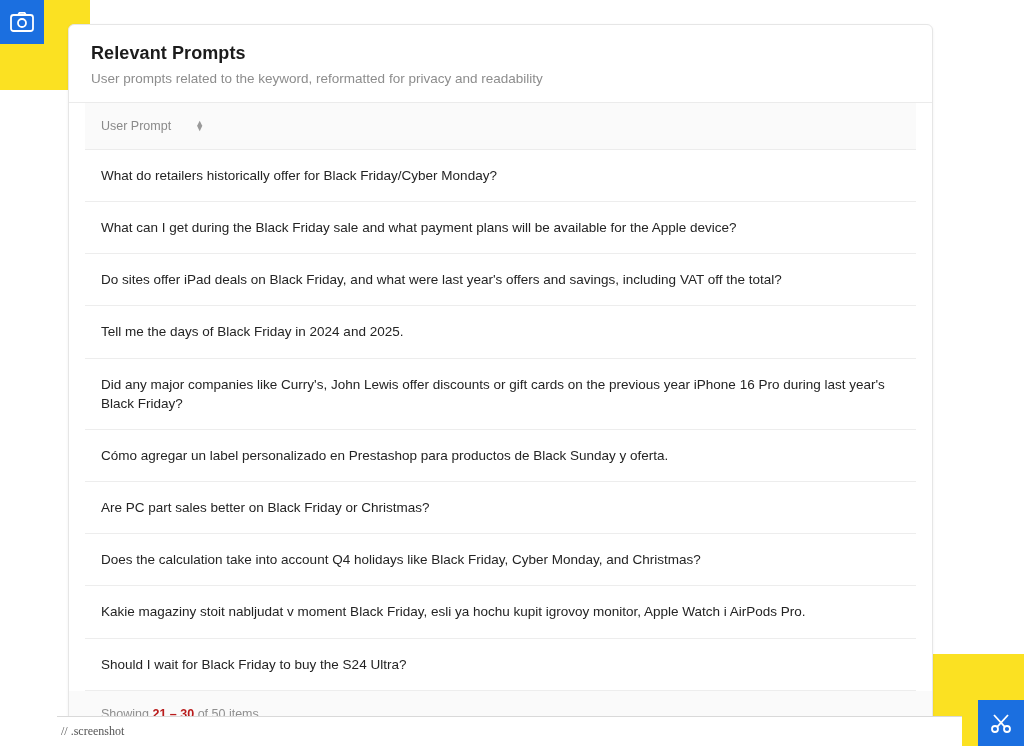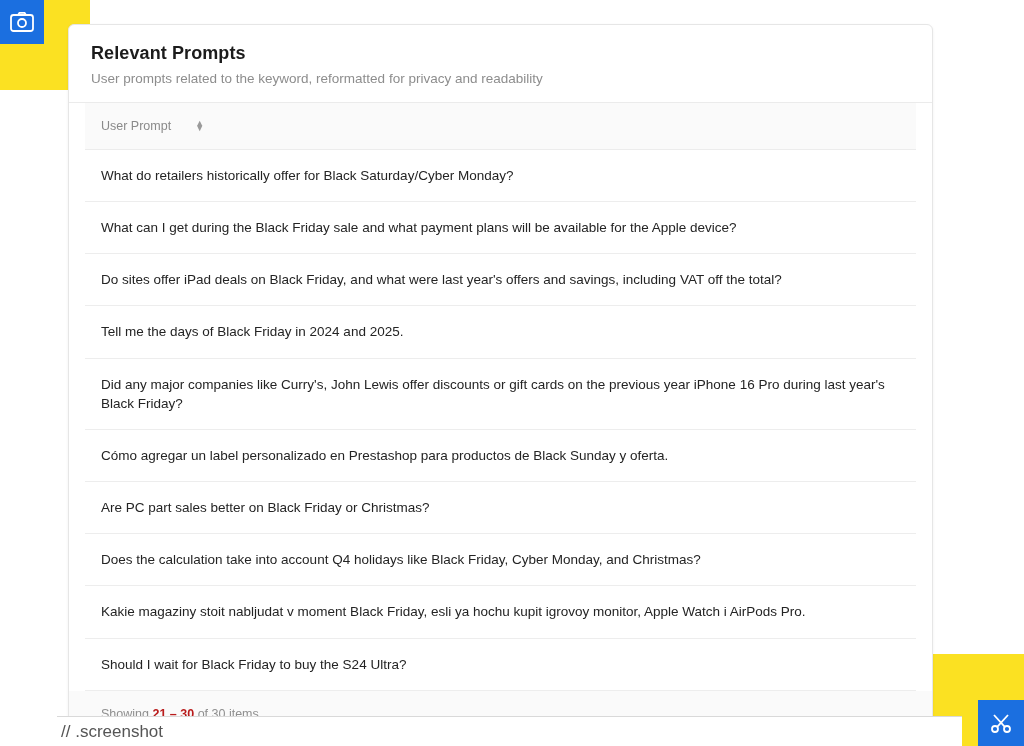--- a/index.html
+++ b/index.html
@@ -135,22 +135,22 @@
     bottom: 0;
     width: 905px;
     height: 30px;
     border-top: 1px solid #d9d9d9;
     background: #ffffff;
     display: flex;
     align-items: center;
     padding-left: 4px;
   }
   .statusbar .code {
-    font-family: Liberation Sans, sans-serif;
-    font-size: 17px;
+    font-family: Liberation Serif, serif;
+    font-size: 12px;
     color: #555555;
   }
 </style>
 </head>
 <body>
 
 <div id="root">
 
   <div class="yellow-block yellow-tl"></div>
   <div class="yellow-block yellow-br"></div>
@@ -189,21 +189,21 @@
                 <span class="sort-icon">
                   <span>▲</span>
                   <span>▼</span>
                 </span>
               </span>
             </th>
           </tr>
         </thead>
         <tbody>
           <tr>
-              <td>What do retailers historically offer for Black Saturday/Cyber Monday?</td>
+              <td>What do retailers historically offer for Black Friday/Cyber Monday?</td>
             </tr>
           <tr>
               <td>What can I get during the Black Friday sale and what payment plans will be available for the Apple device?</td>
             </tr>
           <tr>
               <td>Do sites offer iPad deals on Black Friday, and what were last year's offers and savings, including VAT off the total?</td>
             </tr>
           <tr>
               <td>Tell me the days of Black Friday in 2024 and 2025.</td>
             </tr>
@@ -225,21 +225,21 @@
           <tr>
               <td>Should I wait for Black Friday to buy the S24 Ultra?</td>
             </tr>
         </tbody>
       </table>
     </div>
 
     <div class="footer">
       <span>Showing</span>
       <span class="range">21 – 30</span>
-      <span class="total">of 30 items</span>
+      <span class="total">of 50 items</span>
     </div>
 
   </div>
 
   <div class="statusbar">
     <span class="code">// .screenshot</span>
   </div>
 
 </div>
 

